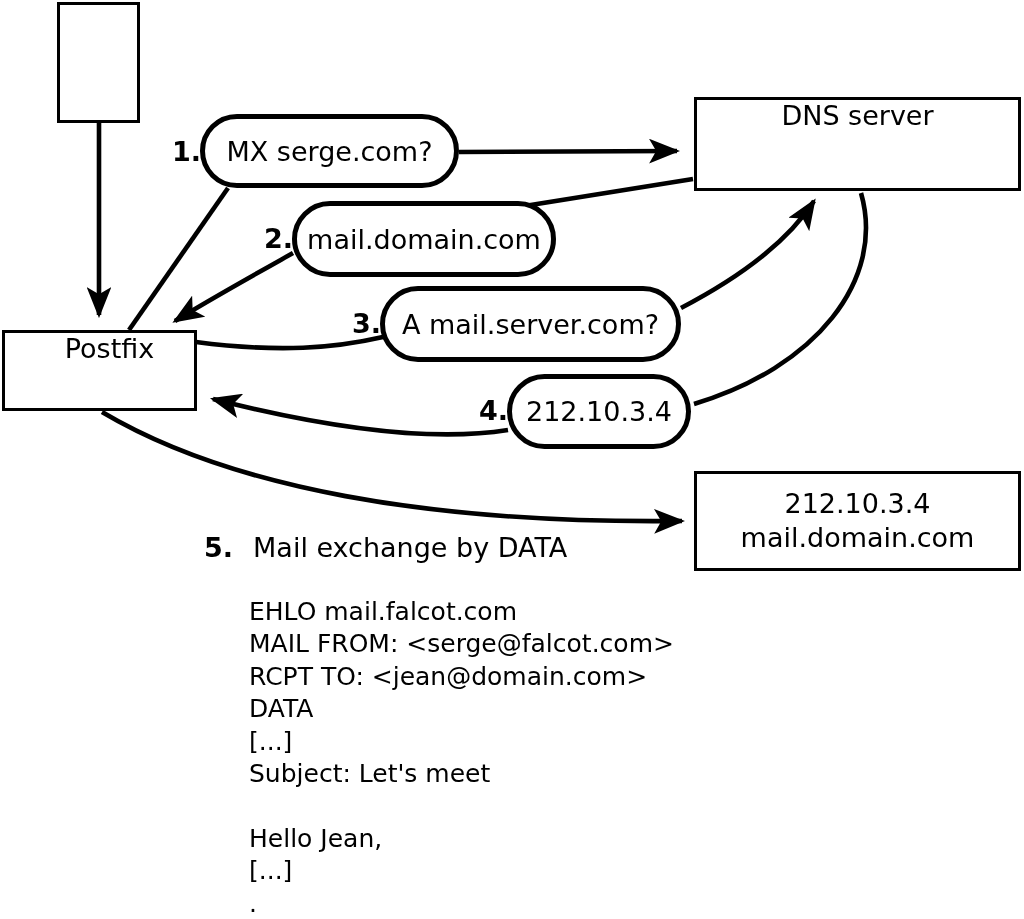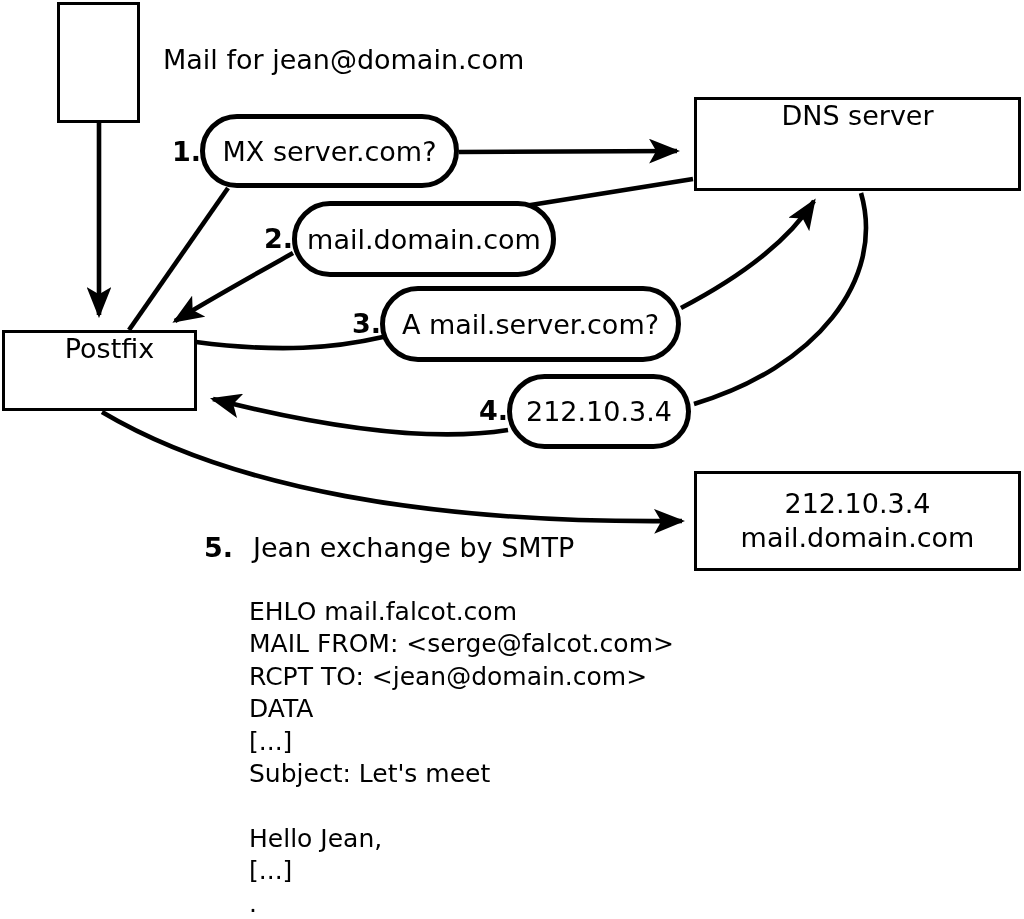--- a/index.html
+++ b/index.html
@@ -117,45 +117,44 @@
 
   <div class="node" style="left:694px; top:97px; width:327px; height:94px;">
     <span>DNS server</span>
   </div>
 
   <div class="node two-line" style="left:694px; top:471px; width:327px; height:100px;">
     <span>212.10.3.4</span>
     <span>mail.domain.com</span>
   </div>
 
-  <div class="title-text" style="left:163px; top:44px;">Mail for jean@domain.com</div>
 
   <div class="stepnum" style="left:141px; top:136px;">1.</div>
   <div class="pill" style="left:200px; top:114px; width:259px; height:74px;">
-    <span>MX server.com?</span>
+    <span>MX serge.com?</span>
   </div>
 
   <div class="stepnum" style="left:233px; top:223px;">2.</div>
   <div class="pill" style="left:292px; top:201px; width:264px; height:76px;">
     <span>mail.domain.com</span>
   </div>
 
   <div class="stepnum" style="left:321px; top:308px;">3.</div>
   <div class="pill" style="left:380px; top:286px; width:301px; height:76px;">
     <span>A mail.server.com?</span>
   </div>
 
   <div class="stepnum" style="left:448px; top:395px;">4.</div>
   <div class="pill" style="left:507px; top:374px; width:184px; height:75px;">
     <span>212.10.3.4</span>
   </div>
 
   <div class="step5-row">
     <span class="num">5.</span>
-    <span>Jean exchange by SMTP</span>
+    <span>Mail exchange by DATA</span>
   </div>
 
   <div class="smtp-block">EHLO mail.falcot.com
 MAIL FROM: &lt;serge@falcot.com&gt;
 RCPT TO: &lt;jean@domain.com&gt;
 DATA
 [...]
 Subject: Let's meet
 
 Hello Jean,

